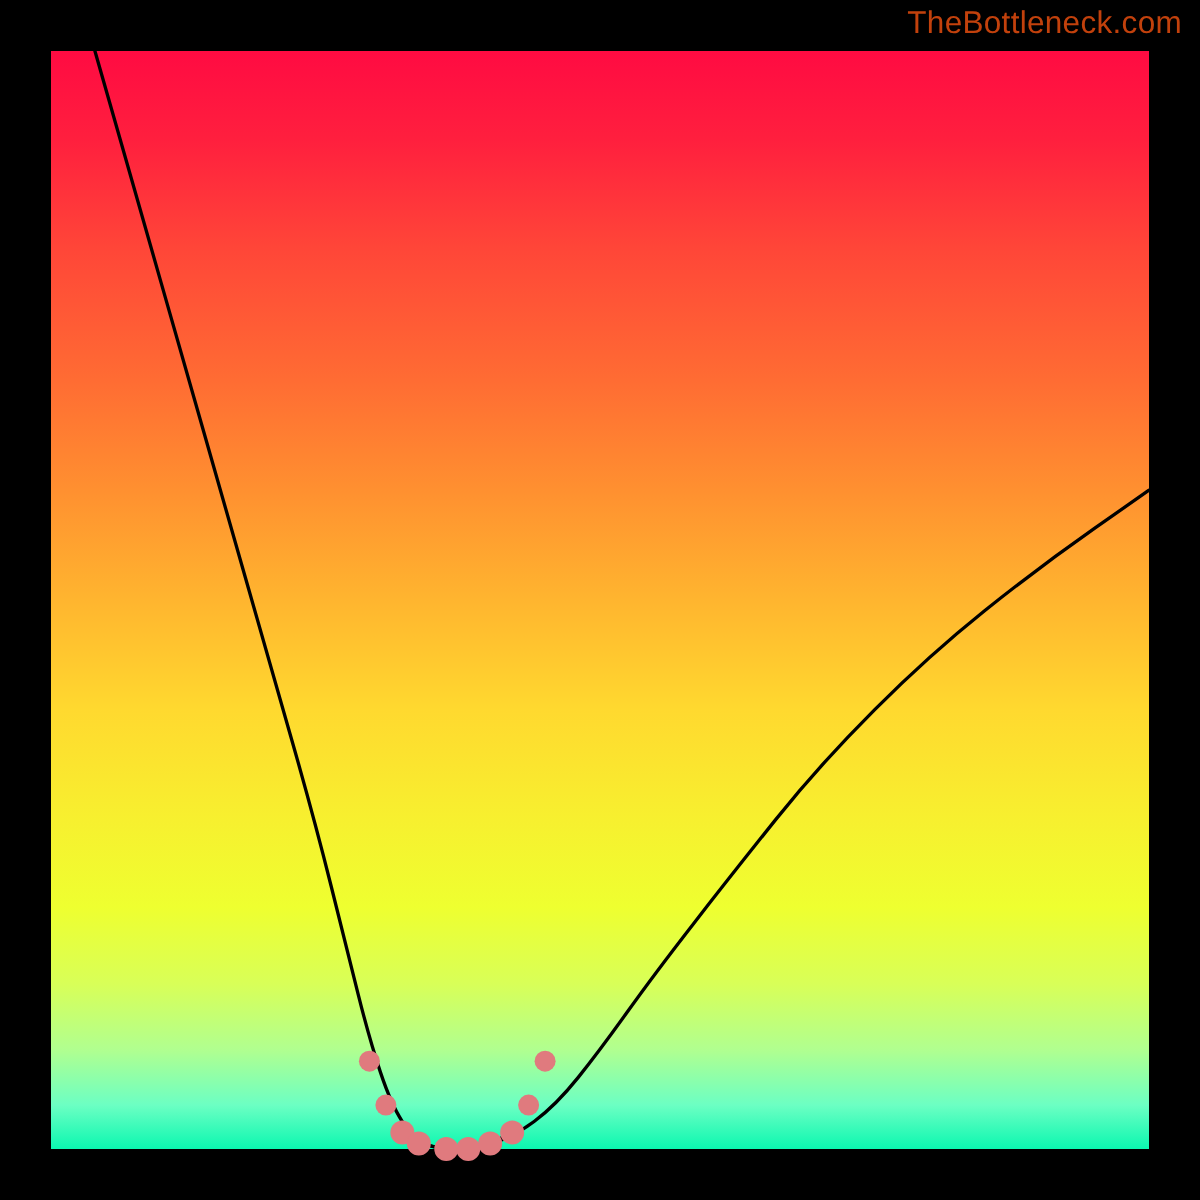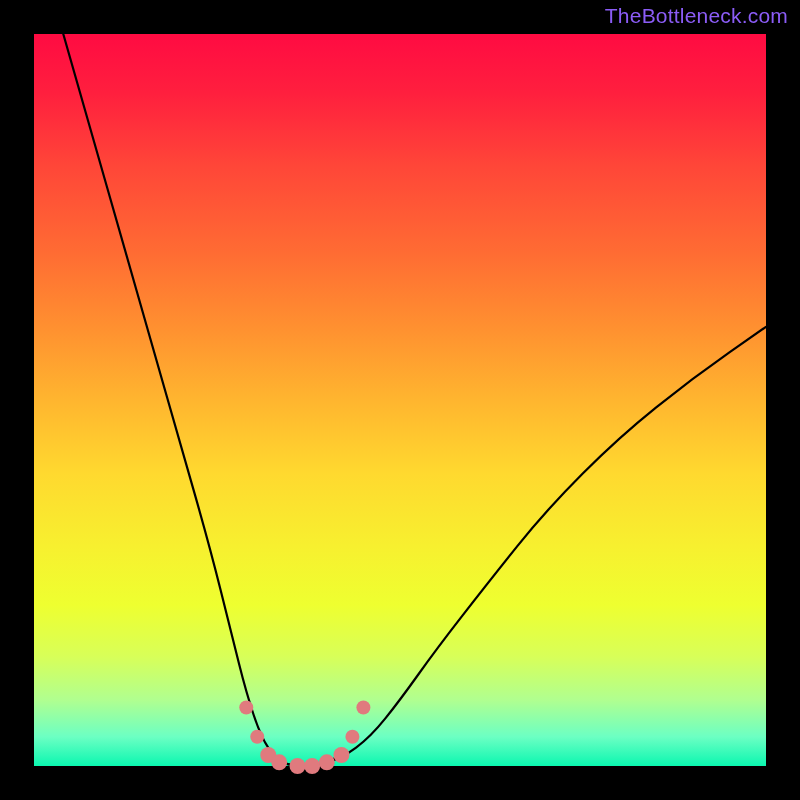--- a/index.html
+++ b/index.html
@@ -14,21 +14,21 @@
   .outer-frame {
     position: absolute;
     width: 800px;
     height: 800px;
     background: #000;
   }
   .watermark {
     position: absolute;
     top: 4px;
     right: 12px;
-    color: #8b5cf6;
+    color: #c2410c;
     font-size: 21px;
     font-weight: 500;
     letter-spacing: 0.2px;
   }
   .plot-area {
     position: absolute;
     left: 34px;
     top: 34px;
     width: 732px;
     height: 732px;

